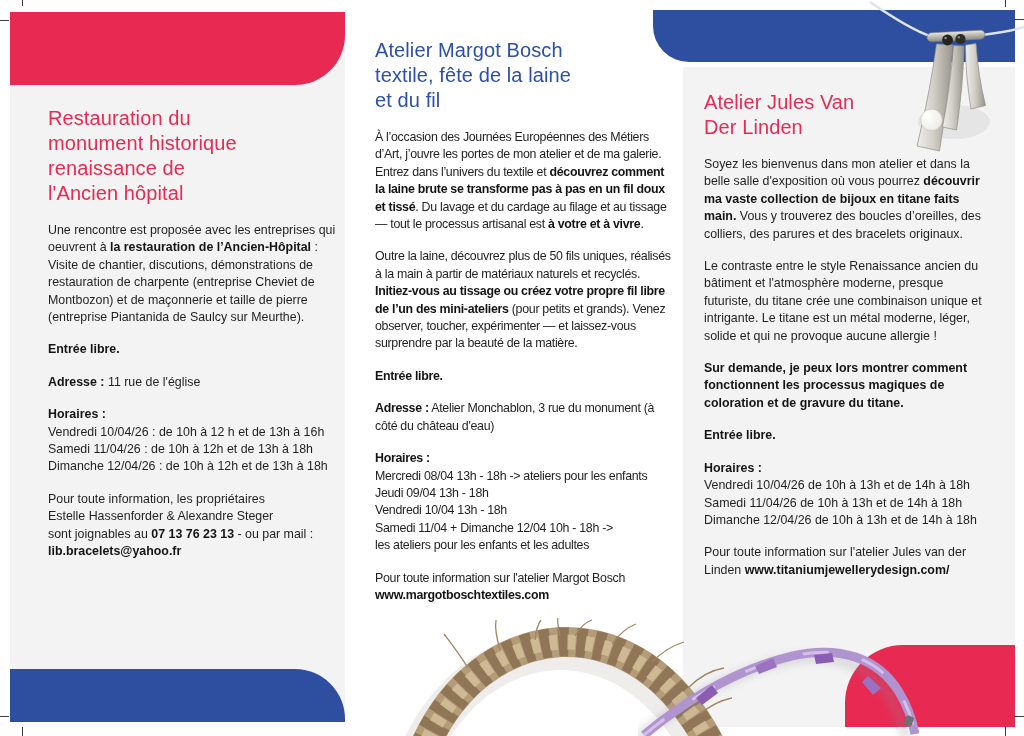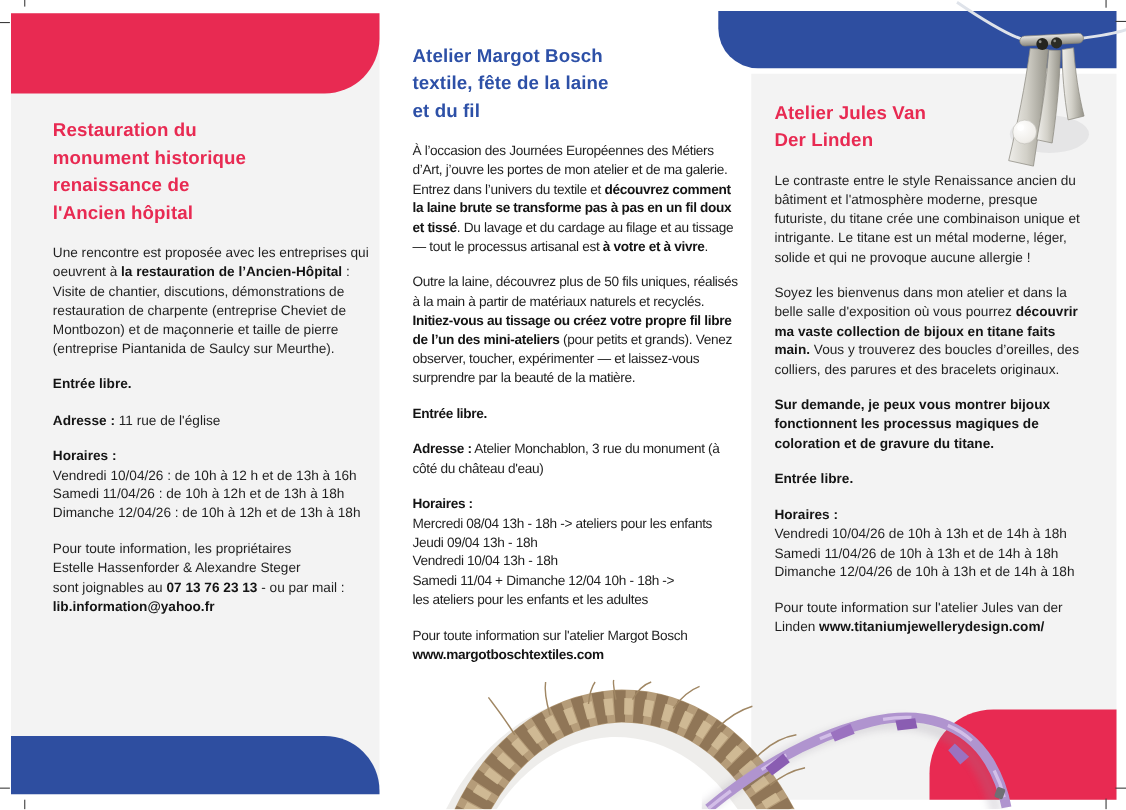--- a/index.html
+++ b/index.html
@@ -5,21 +5,21 @@
   * { box-sizing: border-box; }
   html,body { margin:0; padding:0; background:#ffffff; }
   #page {
     position:relative; width:1024px; height:736px; background:#ffffff;
     overflow:hidden; font-family:"Liberation Sans", sans-serif; color:#212121;
   }
   .panel { position:absolute; background:#f3f3f3; z-index:1; }
   .shape { position:absolute; z-index:2; }
   .coltext { position:absolute; z-index:3; }
   h1.title {
-    margin:0 0 16px 0; font-weight:700; font-size:17px; line-height:25px;
+    margin:0 0 16px 0; font-weight:400; font-size:20px; line-height:25px;
     letter-spacing:0.1px;
   }
   .title-pink { color:#e82a52; }
   .title-blue { color:#2d50a7; }
   p.para {
     margin:0 0 15px 0; font-size:12.4px; line-height:17.4px; color:#1f1f1f;
   }
   p.para b { font-weight:700; color:#141414; }
   p.bold-italic { font-weight:700; color:#141414; }
   p.all-bold { font-weight:700; color:#141414; }
@@ -50,38 +50,38 @@
   <div id="blue-footer" class="shape"></div>
   <div id="blue-band" class="shape"></div>
   <div id="pink-corner" class="shape"></div>
 
   <div class="coltext left-col">
     <h1 class="title title-pink">Restauration du<br>monument historique<br>renaissance de<br>l'Ancien hôpital</h1>
     <p class="para">Une rencontre est proposée avec les entreprises qui oeuvrent à <b>la restauration de l’Ancien-Hôpital</b> : Visite de chantier, discutions, démonstrations de restauration de charpente (entreprise Cheviet de<br>Montbozon) et de maçonnerie et taille de pierre (entreprise Piantanida de Saulcy sur Meurthe).</p>
     <p class="para bold-italic">Entrée libre.</p>
     <p class="para"><b>Adresse :</b> 11 rue de l'église</p>
     <p class="para"><b>Horaires :</b><br>Vendredi 10/04/26 : de 10h à 12 h et de 13h à 16h<br>Samedi 11/04/26 : de 10h à 12h et de 13h à 18h<br>Dimanche 12/04/26 : de 10h à 12h et de 13h à 18h</p>
-    <p class="para">Pour toute information, les propriétaires<br>Estelle Hassenforder &amp; Alexandre Steger<br>sont joignables au <b>07 13 76 23 13</b> - ou par mail :<br><b>lib.information@yahoo.fr</b></p>
+    <p class="para">Pour toute information, les propriétaires<br>Estelle Hassenforder &amp; Alexandre Steger<br>sont joignables au <b>07 13 76 23 13</b> - ou par mail :<br><b>lib.bracelets@yahoo.fr</b></p>
   </div>
 
   <div class="coltext mid-col">
     <h1 class="title title-blue">Atelier Margot Bosch<br>textile, fête de la laine<br>et du fil</h1>
     <p class="para">À l’occasion des Journées Européennes des Métiers d’Art, j’ouvre les portes de mon atelier et de ma galerie. Entrez dans l’univers du textile et <b>découvrez comment la laine brute se transforme pas à pas en un fil doux et tissé</b>. Du lavage et du cardage au filage et au tissage — tout le processus artisanal est <b>à votre et à vivre</b>.</p>
     <p class="para">Outre la laine, découvrez plus de 50 fils uniques, réalisés à la main à partir de matériaux naturels et recyclés. <b>Initiez-vous au tissage ou créez votre propre fil libre de l’un des mini-ateliers</b> (pour petits et grands). Venez observer, toucher, expérimenter — et laissez-vous surprendre par la beauté de la matière.</p>
     <p class="para bold-italic">Entrée libre.</p>
     <p class="para"><b>Adresse :</b> Atelier Monchablon, 3 rue du monument (à côté du château d'eau)</p>
     <p class="para"><b>Horaires :</b><br>Mercredi 08/04 13h - 18h -&gt; ateliers pour les enfants<br>Jeudi 09/04 13h - 18h<br>Vendredi 10/04 13h - 18h<br>Samedi 11/04 + Dimanche 12/04 10h - 18h -&gt;<br>les ateliers pour les enfants et les adultes</p>
     <p class="para">Pour toute information sur l'atelier Margot Bosch<br><b>www.margotboschtextiles.com</b></p>
   </div>
 
   <div class="coltext right-col">
     <h1 class="title title-pink">Atelier Jules Van<br>Der Linden</h1>
+    <p class="para">Soyez les bienvenus dans mon atelier et dans la belle salle d'exposition où vous pourrez <b>découvrir ma vaste collection de bijoux en titane faits main.</b> Vous y trouverez des boucles d’oreilles, des colliers, des parures et des bracelets originaux.</p>
     <p class="para">Le contraste entre le style Renaissance ancien du bâtiment et l'atmosphère moderne, presque futuriste, du titane crée une combinaison unique et intrigante. Le titane est un métal moderne, léger, solide et qui ne provoque aucune allergie !</p>
-    <p class="para">Soyez les bienvenus dans mon atelier et dans la belle salle d'exposition où vous pourrez <b>découvrir ma vaste collection de bijoux en titane faits main.</b> Vous y trouverez des boucles d’oreilles, des colliers, des parures et des bracelets originaux.</p>
-    <p class="para all-bold">Sur demande, je peux vous montrer bijoux fonctionnent les processus magiques de coloration et de gravure du titane.</p>
+    <p class="para all-bold">Sur demande, je peux lors montrer comment fonctionnent les processus magiques de coloration et de gravure du titane.</p>
     <p class="para bold-italic">Entrée libre.</p>
     <p class="para"><b>Horaires :</b><br>Vendredi 10/04/26 de 10h à 13h et de 14h à 18h<br>Samedi 11/04/26 de 10h à 13h et de 14h à 18h<br>Dimanche 12/04/26 de 10h à 13h et de 14h à 18h</p>
     <p class="para">Pour toute information sur l'atelier Jules van der Linden <b>www.titaniumjewellerydesign.com/</b></p>
   </div>
 
   <svg id="rope-art" class="art" width="334" height="118" viewBox="398 618 334 118">
     <path d="M424,748 C452,684 502,646 560,642 C620,640 674,674 712,748" transform="translate(-6,8)" stroke="rgba(90,75,55,0.10)" stroke-width="40" fill="none"></path>
     <path d="M424,748 C452,684 502,646 560,642 C620,640 674,674 712,748" stroke="#b59c79" stroke-width="30" fill="none"></path>
     <path d="M424,748 C452,684 502,646 560,642 C620,640 674,674 712,748" stroke="#82684a" stroke-width="29" fill="none" stroke-dasharray="10 8" opacity="0.72"></path>
     <path d="M424,748 C452,684 502,646 560,642 C620,640 674,674 712,748" stroke="#d2bc97" stroke-width="15" fill="none" stroke-dasharray="8 10" stroke-dashoffset="9" opacity="0.9"></path>

